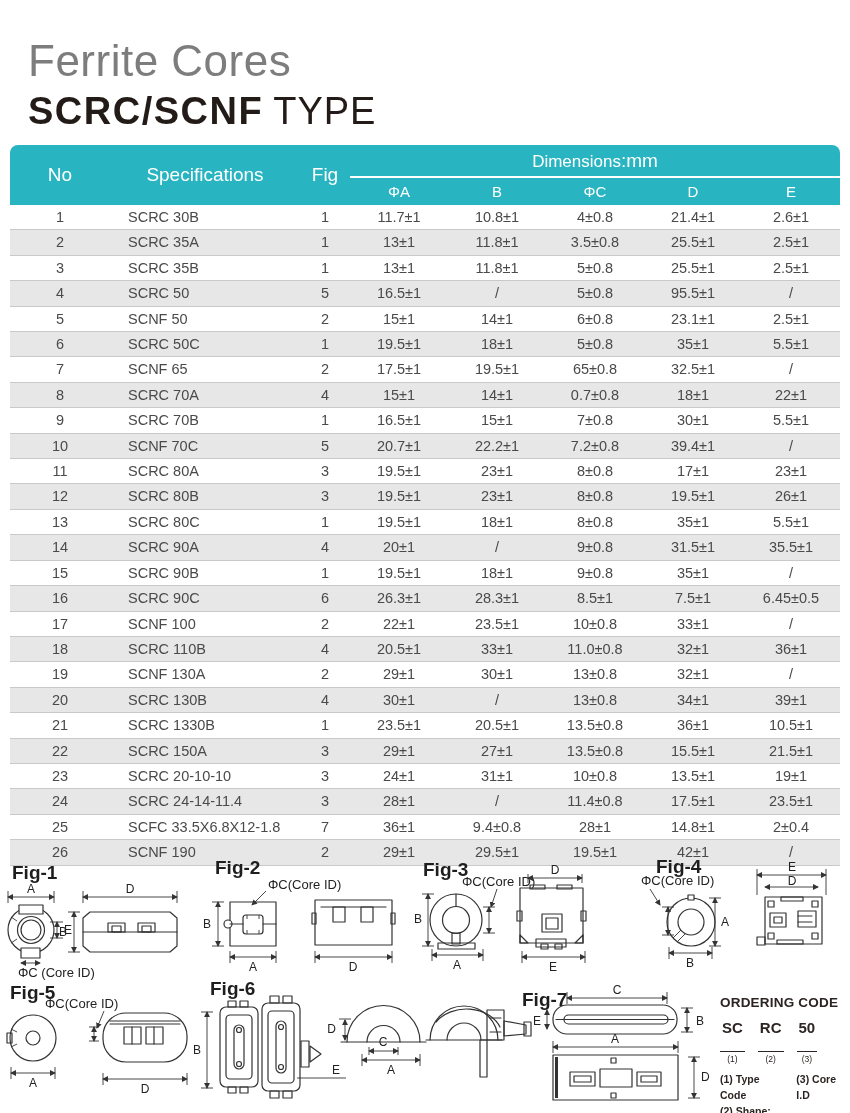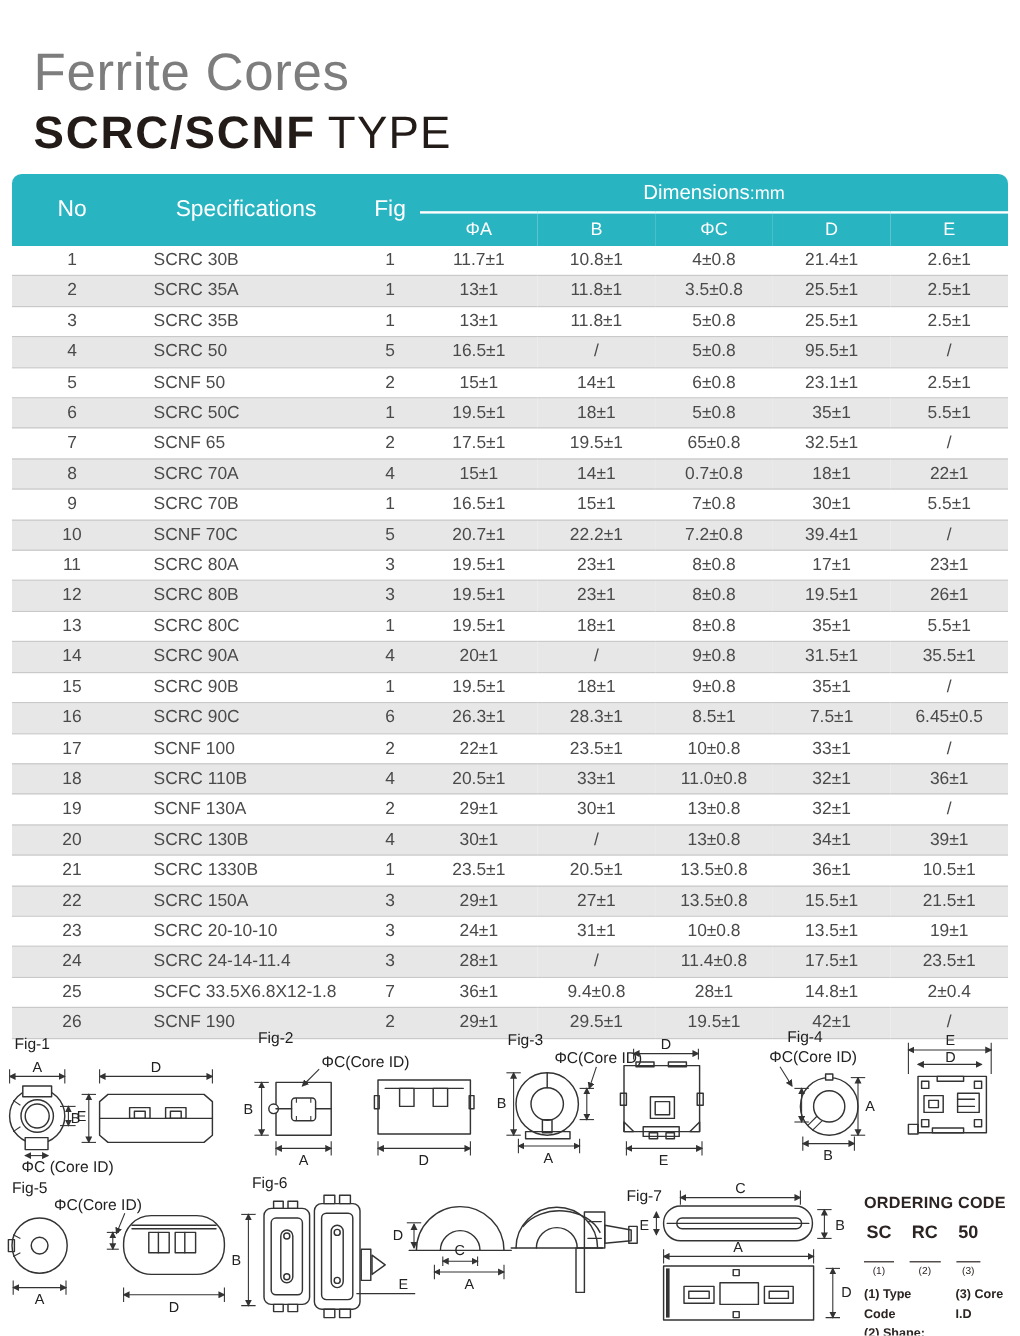--- a/index.html
+++ b/index.html
@@ -20,32 +20,32 @@
   
   table.spec{position:absolute;left:10px;top:145px;width:830px;border-collapse:collapse;table-layout:fixed;}
   table.spec th,table.spec td{padding:0;}
   thead th{background:var(--accent);color:#fff;font-weight:400;vertical-align:middle;}
   tr.hrow1{height:32px;}
   tr.hrow2{height:28px;}
   .h-no{border-top-left-radius:8px;font-size:19px;margin-left:20px;}
   .h-spec{font-size:19px;}
   .h-fig{font-size:19px;}
   .h-dims{border-top-right-radius:8px;font-size:17px;border-bottom:2px solid #fff;vertical-align:middle;}
-  .h-dims .unit{font-size:15px;}
+  .h-dims .unit{font-size:19px;}
   tr.hrow2 th{font-size:15px;font-weight:400;}
   tbody td{font-size:14.5px;color:var(--text);text-align:center;height:24.4px;line-height:24.4px;white-space:nowrap;}
   tbody td.spec-cell{text-align:left;padding-left:18px;}
   tbody tr{border-top:1px solid var(--row-line);}
   tbody tr:first-child{border-top:none;}
   tbody tr:last-child{border-bottom:1px solid var(--row-line);}
   tbody tr.stripe{background:var(--stripe);}
 
   
   .figures{position:absolute;left:0;top:845px;width:850px;height:268px;}
-  .fig-title{position:absolute;font-size:13px;font-weight:400;color:#1e1e1e;}
+  .fig-title{position:absolute;font-size:19px;font-weight:700;color:#1e1e1e;}
   svg text{font-family:"Liberation Sans",sans-serif;}
   .lbl{font-size:12px;fill:#222;}
   .phic{font-size:13px;fill:#222;}
   .ln{fill:none;stroke:var(--line);stroke-width:1.2;stroke-linejoin:round;stroke-linecap:round;}
   .lnf{fill:#fff;stroke:var(--line);stroke-width:1.2;stroke-linejoin:round;}
   .dim{stroke:var(--line);stroke-width:0.9;fill:none;}
   .tick{stroke:var(--line);stroke-width:0.9;}
   .solid{fill:var(--line);}
 
   

